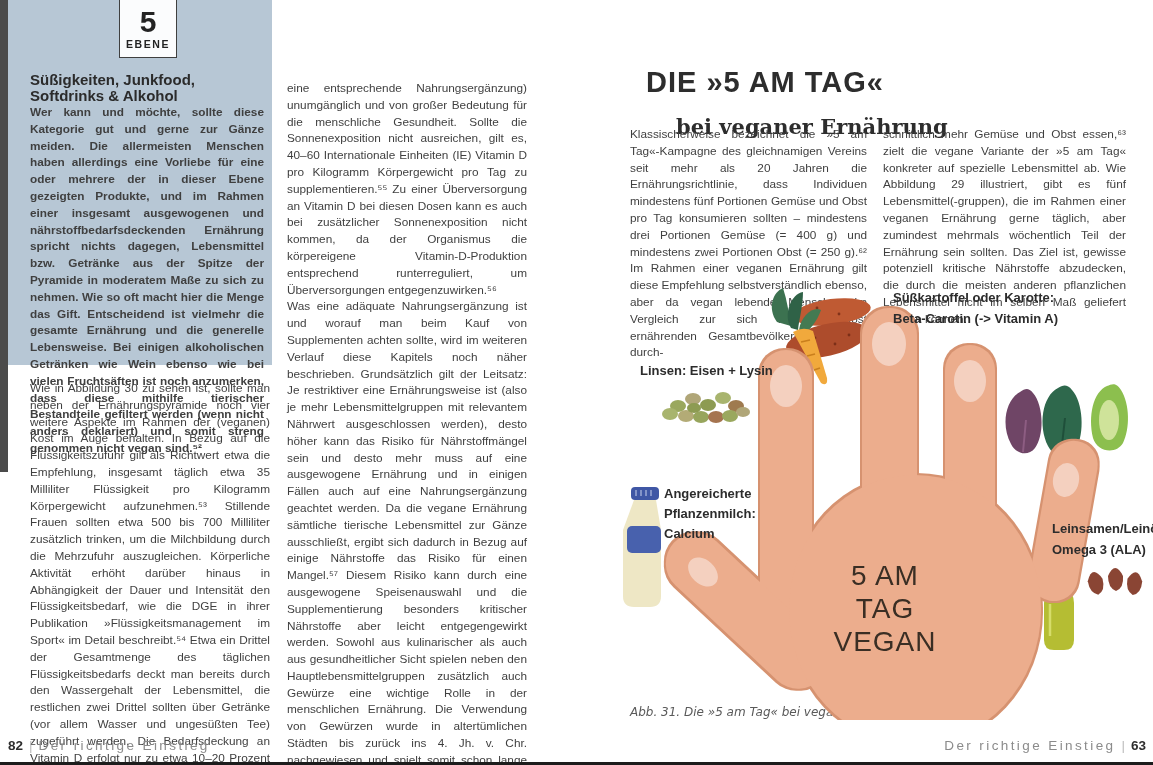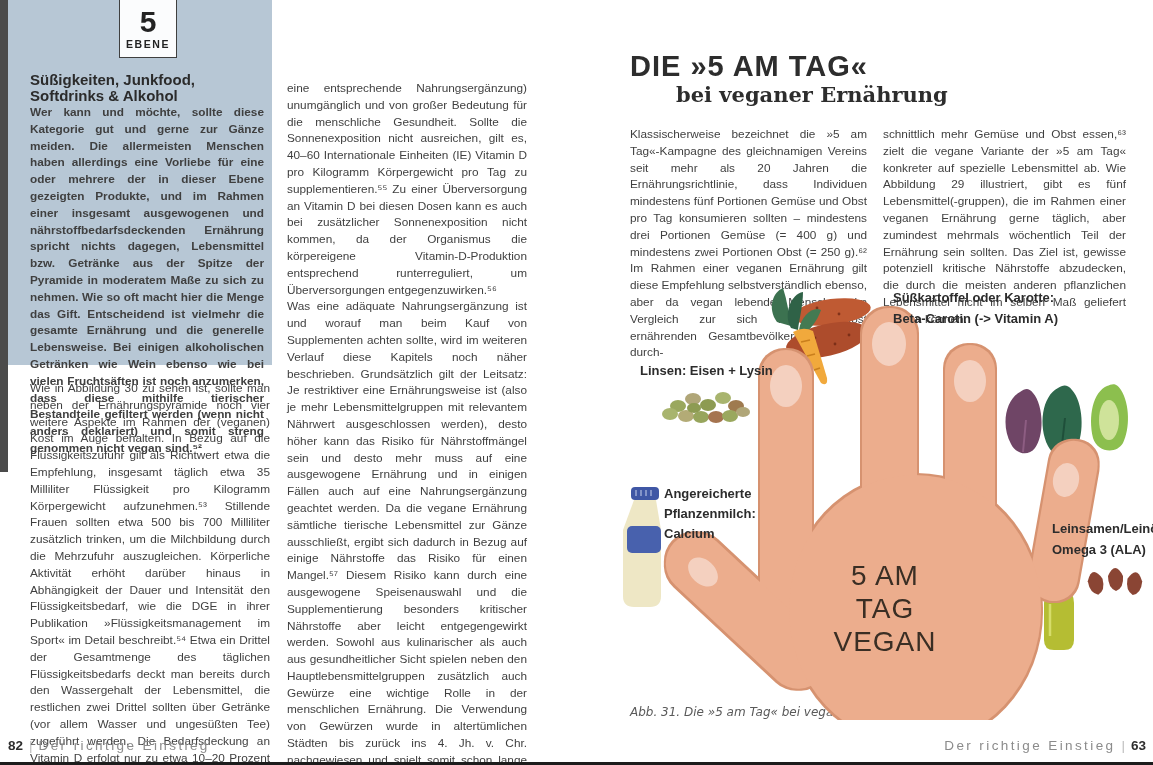--- a/index.html
+++ b/index.html
@@ -23,21 +23,21 @@
              hyphens:auto;-webkit-hyphens:auto;white-space:pre-line;}
 
   .section-col{left:30px;top:377px;width:240px;}
   .section-heading{font-size:11.9px;line-height:16.5px;font-weight:bold;color:#2d2d2d;text-align:left;}
   .section-body{margin-top:3px;}
 
   .col2-left{left:287px;top:80px;width:240px;}
 
   
   .rp-title{left:630px;top:50px;}
-  .rp-title h1{margin:0;font-size:29px;line-height:32px;font-weight:bold;letter-spacing:1px;color:#2d2d2d;}
+  .rp-title h1{margin:16px;font-size:29px;line-height:32px;font-weight:bold;letter-spacing:1px;color:#2d2d2d;}
   .rp-subtitle{margin:0 0 0 46px;font-family:"DejaVu Serif","Liberation Serif",serif;
                font-size:21px;font-weight:bold;color:#2d2d2d;}
   .rp-col1{left:630px;top:126px;width:237px;}
   .rp-col2{left:883px;top:126px;width:243px;}
 
   .ill-label{font-weight:bold;font-size:13px;line-height:20px;color:#2c2c2c;white-space:pre-line;}
   .lbl-sweetpotato{left:893px;top:287px;width:210px;line-height:21px;}
   .lbl-lentils{left:640px;top:361px;width:170px;}
   .lbl-greens{left:1012px;top:357px;width:140px;line-height:21px;}
   .lbl-milk{left:664px;top:484px;width:130px;}

